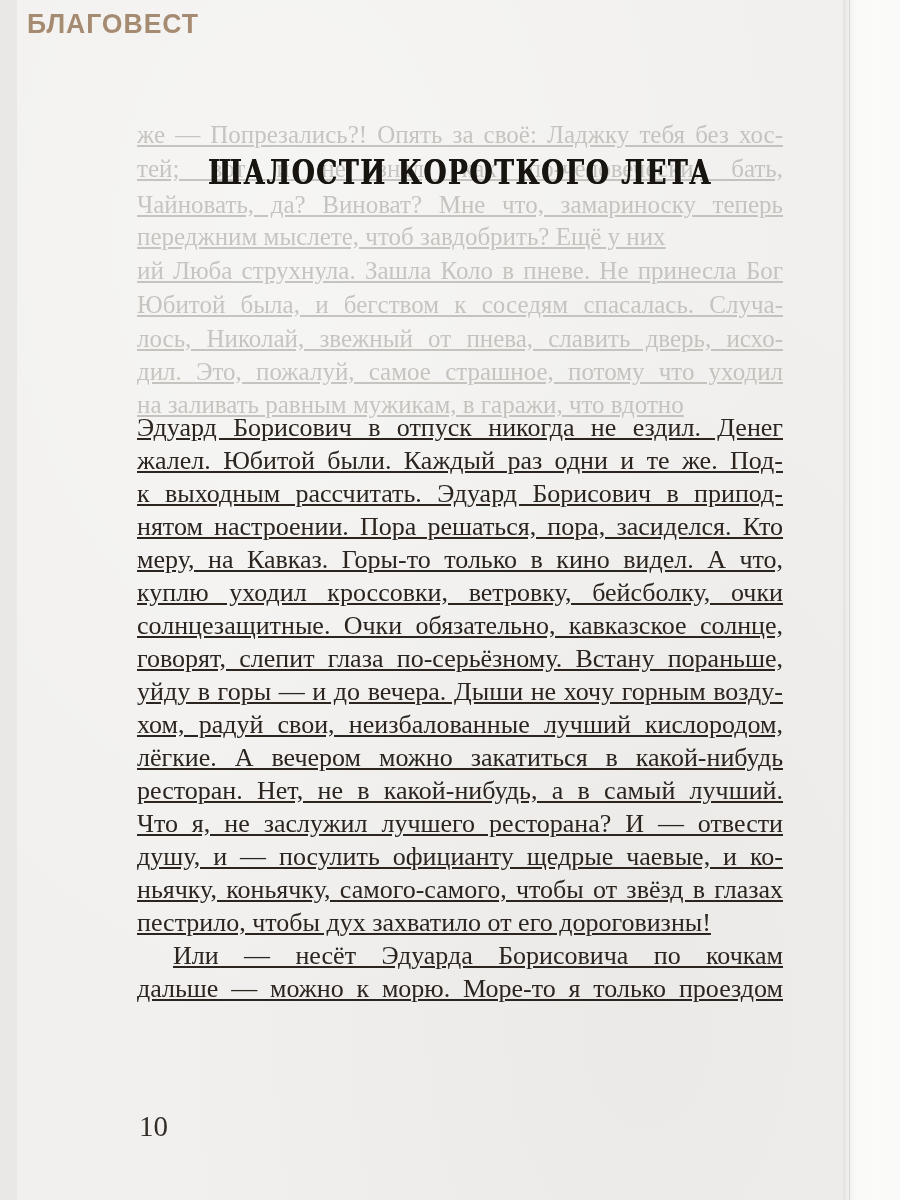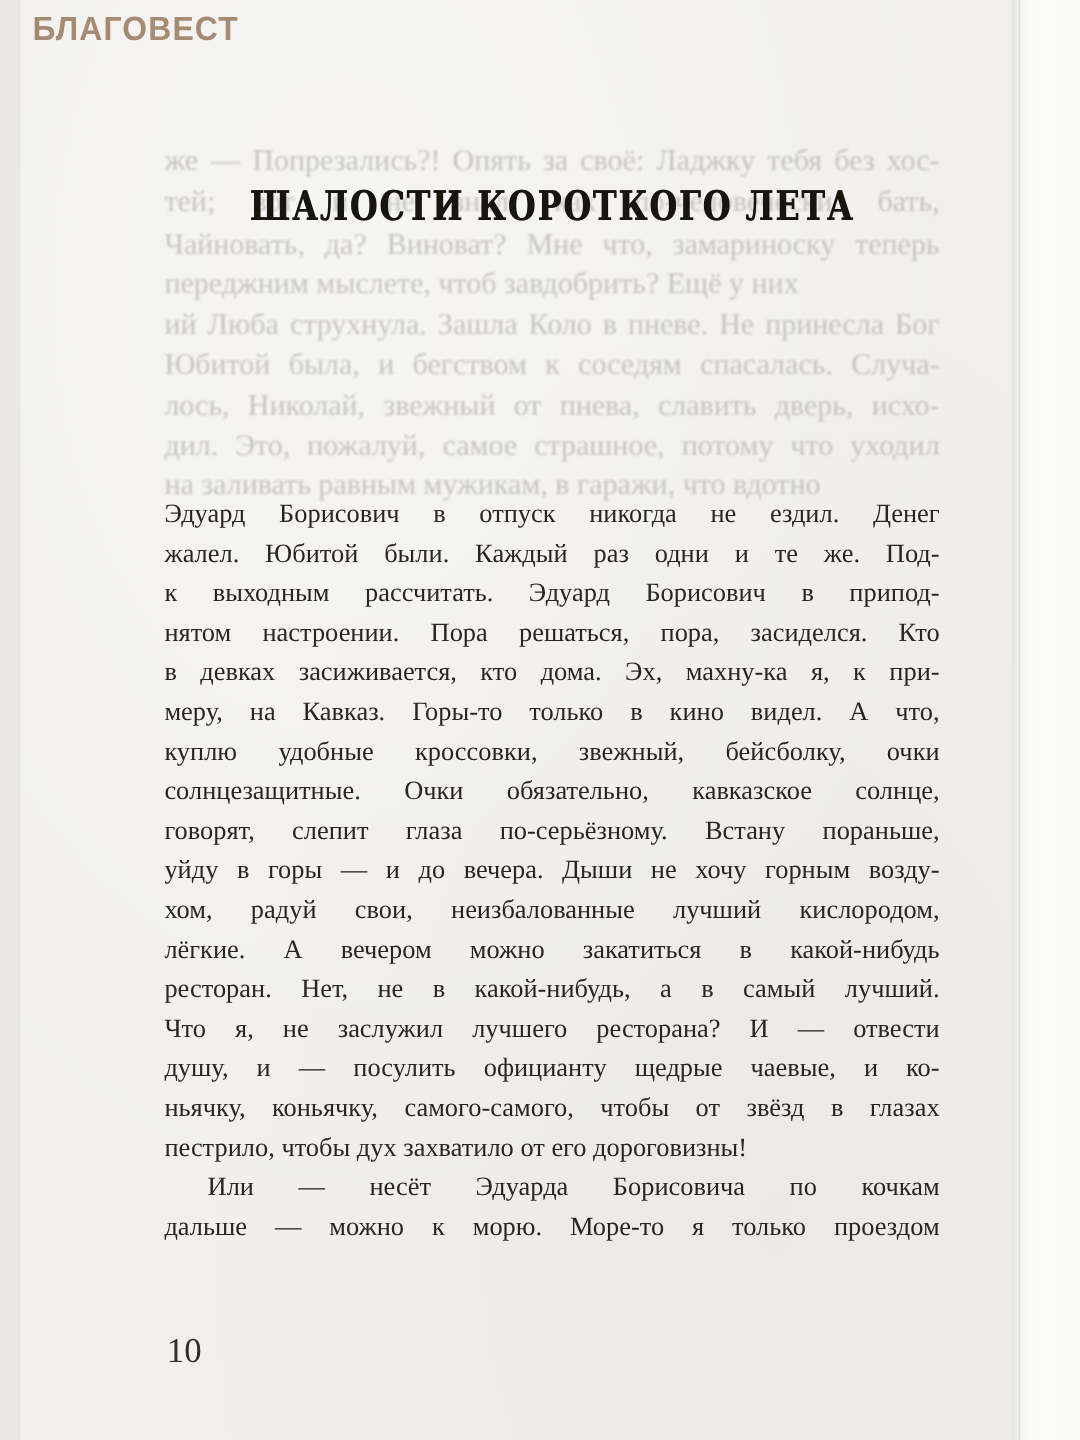--- a/index.html
+++ b/index.html
@@ -39,21 +39,21 @@
   }
 
   
   .bleed-line{
     position:absolute;left:120px;width:646px;
     font-size:25px;line-height:30px;
     color:#b7b4af;
     text-align:justify;text-align-last:justify;
     filter:blur(0.7px);
     opacity:.75;
-    white-space:nowrap;overflow:hidden;
+    white-space:nowrap;overflow:hidden;text-decoration:underline;
   }
   .bleed-line.short{text-align-last:left;}
 
   .chapter-title{
     position:absolute;left:120px;top:152px;width:646px;
     text-align:right;z-index:2;
   }
   .chapter-title .t{
     display:inline-block;
     font-family:"DejaVu Serif",serif;
@@ -63,23 +63,24 @@
     transform:scaleX(.78);transform-origin:center top;
     text-shadow:.6px 0 0 #181511;
     white-space:nowrap;
   }
 
   .body-text{
     position:absolute;left:120px;top:411px;width:646px;z-index:2;
     color:#2b241f;
   }
   .line{
-    font-size:22px;line-height:33px;height:33px;
+    font-size:26px;line-height:33px;height:33px;
     text-align:justify;text-align-last:justify;
     white-space:nowrap;
+    text-decoration:underline;
   }
   .line.para-end{text-align-last:left;}
   .line.indent{padding-left:36px;}
 
   .page-number{
     position:absolute;left:122px;top:1110px;
     font-size:29px;color:#332c26;z-index:2;
   }
 </style>
 </head>
@@ -104,23 +105,22 @@
 
   <div class="chapter-title">
     <span class="t">ШАЛОСТИ КОРОТКОГО ЛЕТА</span>
   </div>
 
   <div class="body-text">
     <div class="line">Эдуард Борисович в отпуск никогда не ездил. Денег</div>
     <div class="line">жалел. Юбитой были. Каждый раз одни и те же. Под-</div>
     <div class="line">к выходным рассчитать. Эдуард Борисович в припод-</div>
     <div class="line">нятом настроении. Пора решаться, пора, засиделся. Кто</div>
-    <div class="line">в девках засиживается, кто дома. Эх, махну-ка я, к при-</div>
     <div class="line">меру, на Кавказ. Горы-то только в кино видел. А что,</div>
-    <div class="line">куплю удобные кроссовки, звежный, бейсболку, очки</div>
+    <div class="line">куплю уходил кроссовки, ветровку, бейсболку, очки</div>
     <div class="line">солнцезащитные. Очки обязательно, кавказское солнце,</div>
     <div class="line">говорят, слепит глаза по-серьёзному. Встану пораньше,</div>
     <div class="line">уйду в горы — и до вечера. Дыши не хочу горным возду-</div>
     <div class="line">хом, радуй свои, неизбалованные лучший кислородом,</div>
     <div class="line">лёгкие. А вечером можно закатиться в какой-нибудь</div>
     <div class="line">ресторан. Нет, не в какой-нибудь, а в самый лучший.</div>
     <div class="line">Что я, не заслужил лучшего ресторана? И — отвести</div>
     <div class="line">душу, и — посулить официанту щедрые чаевые, и ко-</div>
     <div class="line">ньячку, коньячку, самого-самого, чтобы от звёзд в глазах</div>
     <div class="line para-end">пестрило, чтобы дух захватило от его дороговизны!</div>

